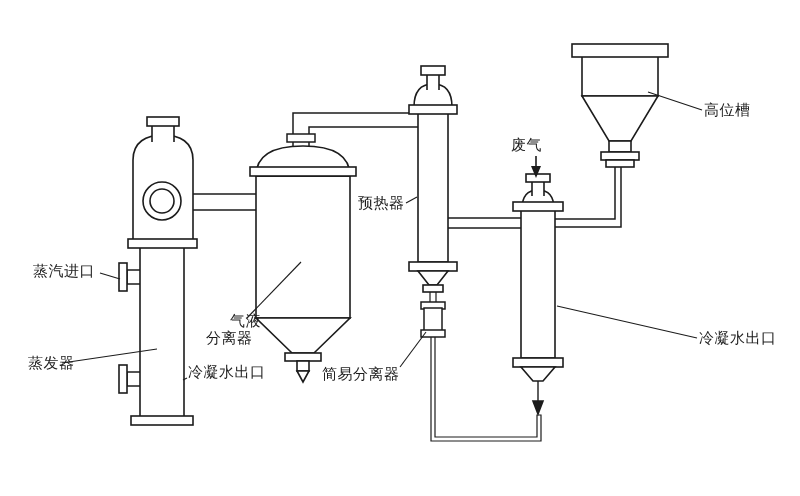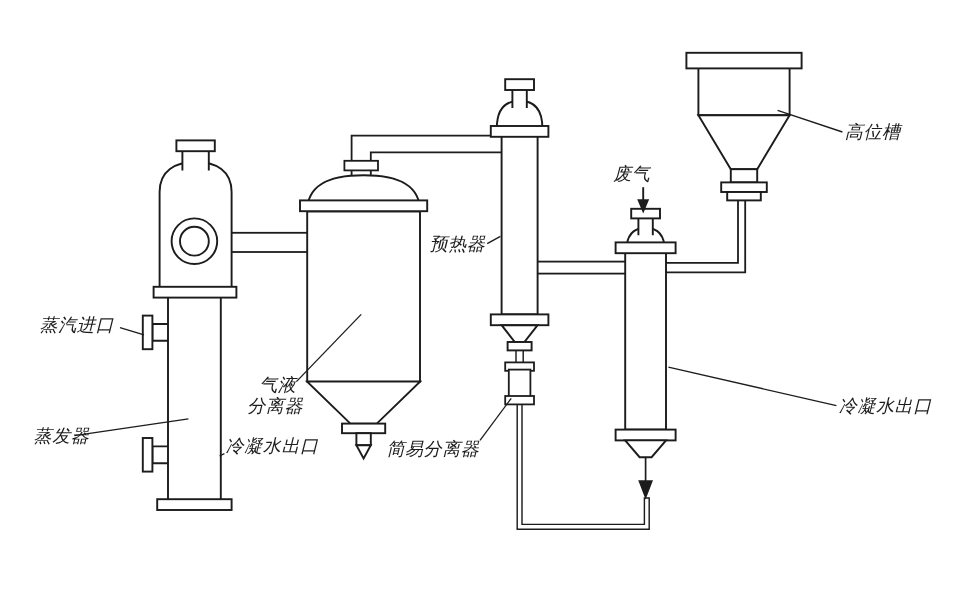--- a/index.html
+++ b/index.html
@@ -4,23 +4,23 @@
 <style>
   :root { --line: #1c1c1c; --bg: #ffffff; }
   html,body { margin:0; padding:0; background:var(--bg); }
   .stage {
     position:relative; width:800px; height:496px; background:var(--bg);
     overflow:hidden; font-family:"DejaVu Sans","Liberation Sans",sans-serif;
   }
   .stage svg { position:absolute; left:0; top:0; color:var(--line); }
   .label {
     position:absolute; font-size:15px; line-height:17px; color:var(--line);
-    white-space:nowrap; letter-spacing:0.5px; user-select:none;font-style:italic;
+    white-space:nowrap; letter-spacing:0.5px; user-select:none;
   }
-  .label .indent { display:block; margin-left:10px; }
+  .label .indent { display:block; margin-left:24px; }
 </style>
 </head>
 <body>
 
 <div class="stage">
 
   <svg width="800" height="496" viewBox="0 0 800 496">
     <g fill="#ffffff" stroke="currentColor" stroke-width="1.5">
 
       <rect x="188" y="194" width="74" height="16"></rect>

